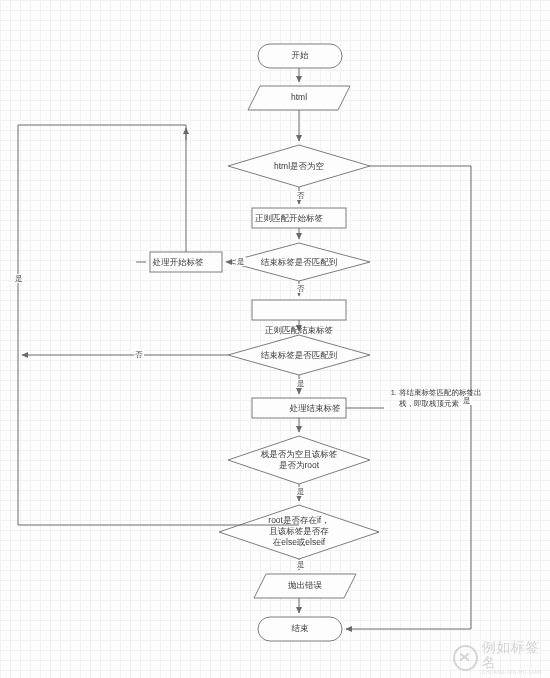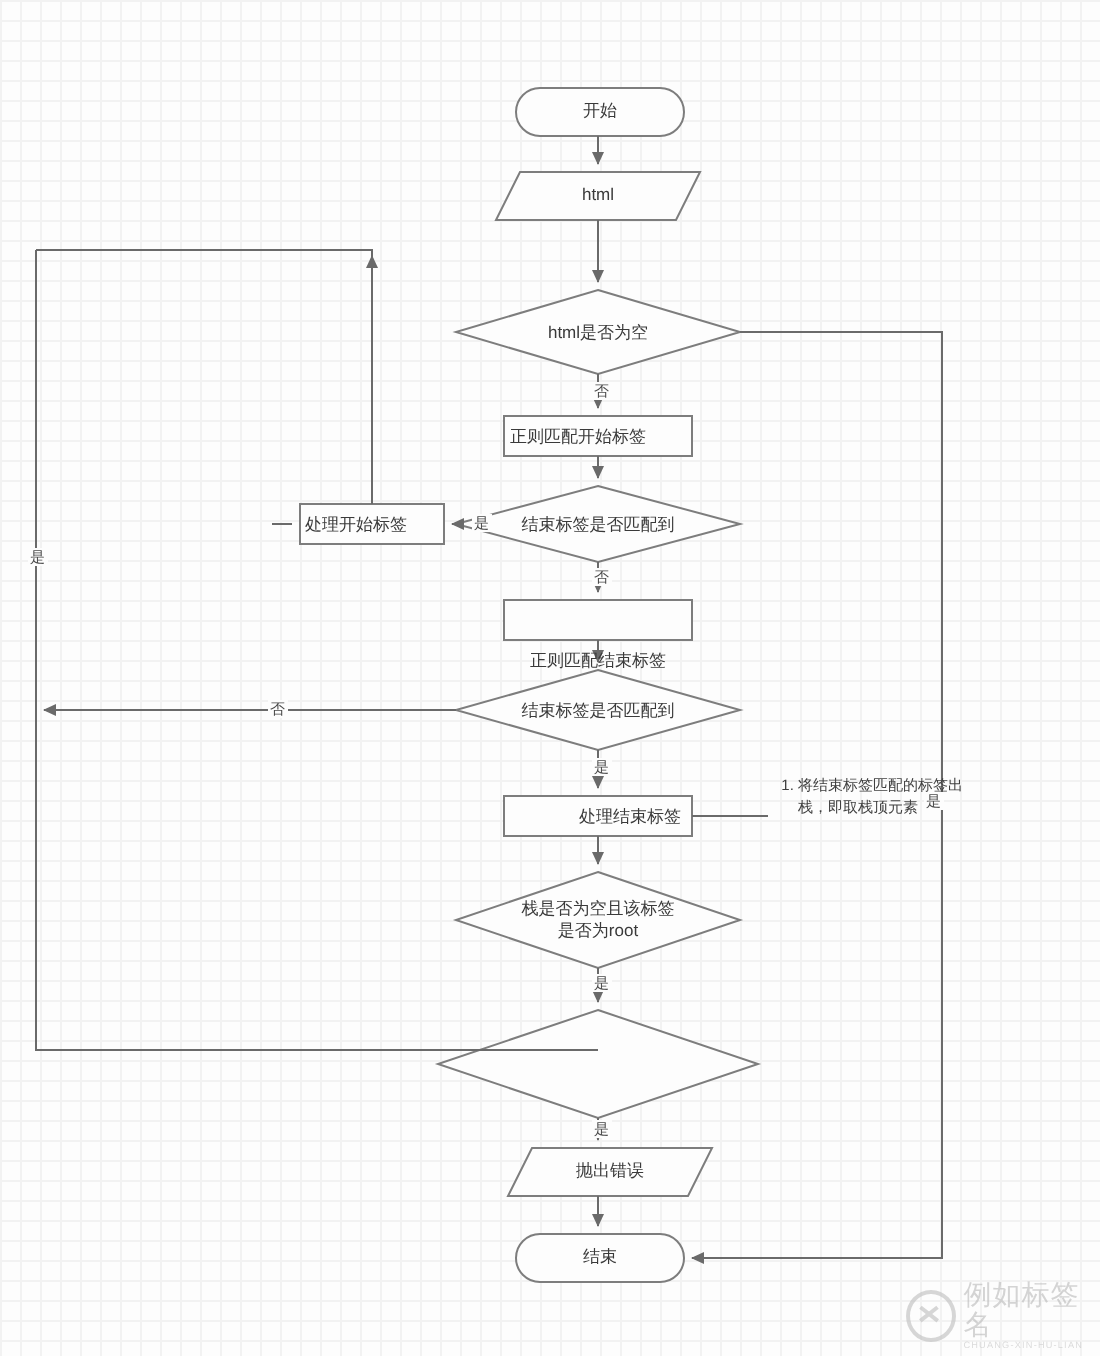--- a/index.html
+++ b/index.html
@@ -194,20 +194,23 @@
   <div class="shape-text" style="left:254px; top:92px; width:90px;">html</div>
   <div class="shape-text" style="left:244px; top:161px; width:110px;">html是否为空</div>
   <div class="shape-text" style="left:252px; top:213px; width:74px;">正则匹配开始标签</div>
   <div class="shape-text" style="left:239px; top:257px; width:120px;">结束标签是否匹配到</div>
   <div class="shape-text" style="left:150px; top:257px; width:56px;">处理开始标签</div>
   <div class="shape-text" style="left:252px; top:305px; width:94px;margin-top:20px;">正则匹配结束标签</div>
   <div class="shape-text" style="left:239px; top:350px; width:120px;">结束标签是否匹配到</div>
   <div class="shape-text" style="left:268px; top:403px; width:94px;">处理结束标签</div>
   <div class="shape-text" style="left:241px; top:449px; width:116px;">栈是否为空且该标签
 是否为root</div>
+  <div class="shape-text" style="left:243px; top:515px; width:112px;">root是否存在if，
+且该标签是否存
+在else或elseif</div>
   <div class="shape-text" style="left:260px; top:580px; width:90px;">抛出错误</div>
   <div class="shape-text" style="left:258px; top:623px; width:84px;">结束</div>
 
   <div class="edge-label" style="left:296px; top:191px;">否</div>
   <div class="edge-label" style="left:462px; top:396px;">是</div>
   <div class="edge-label" style="left:236px; top:257px;">是</div>
   <div class="edge-label" style="left:296px; top:284px;">否</div>
   <div class="edge-label" style="left:134px; top:350px;">否</div>
   <div class="edge-label" style="left:296px; top:379px;">是</div>
   <div class="edge-label" style="left:296px; top:487px;">是</div>

